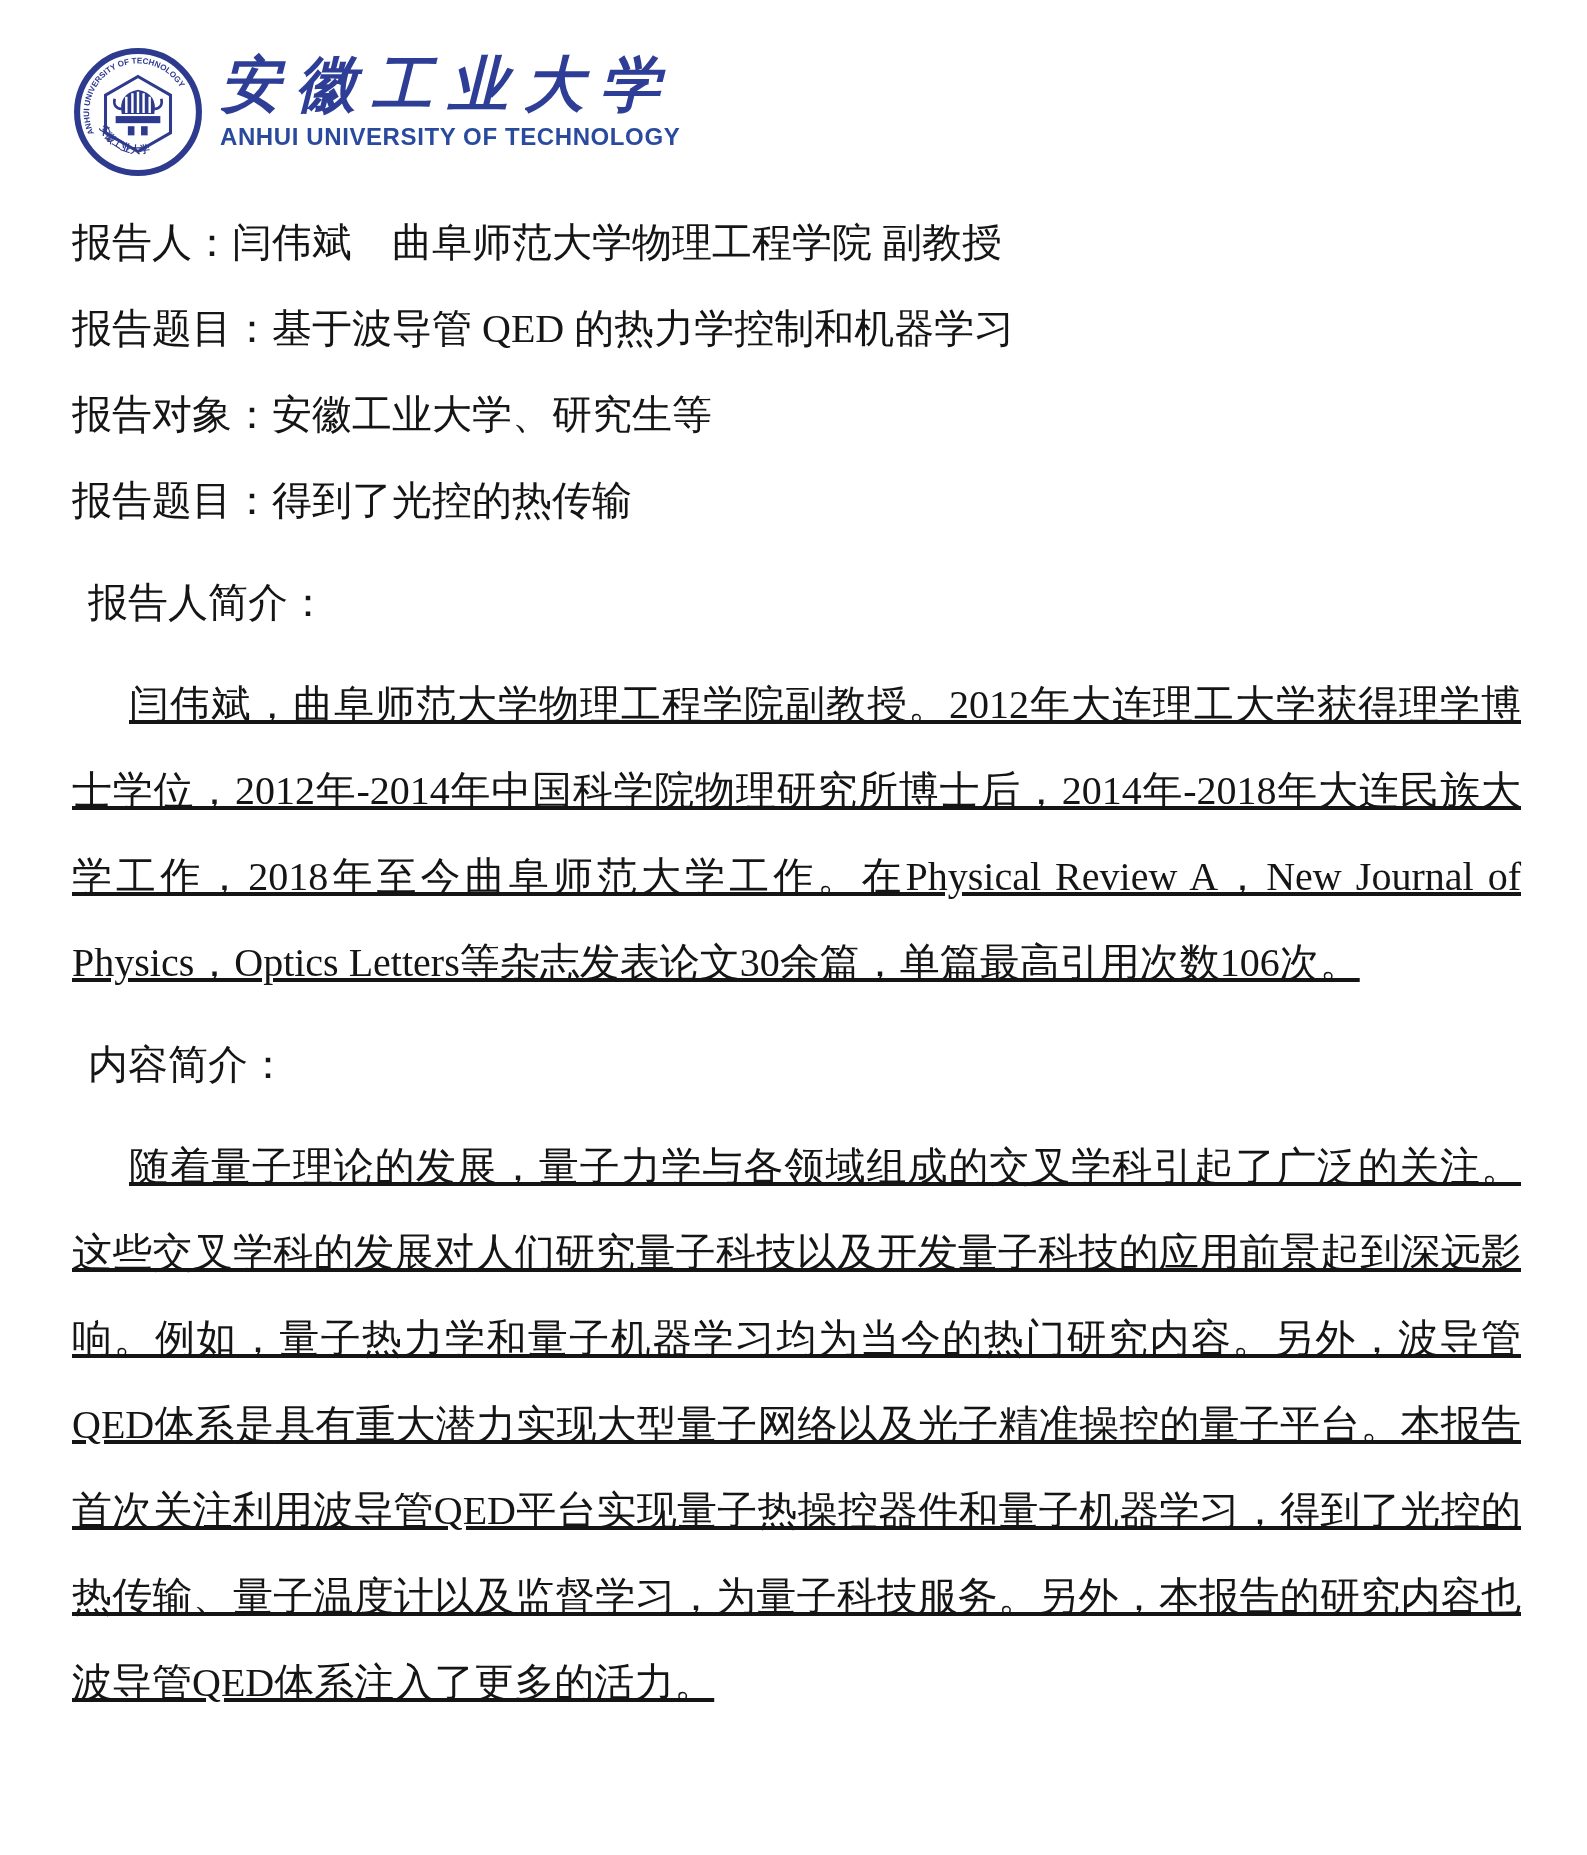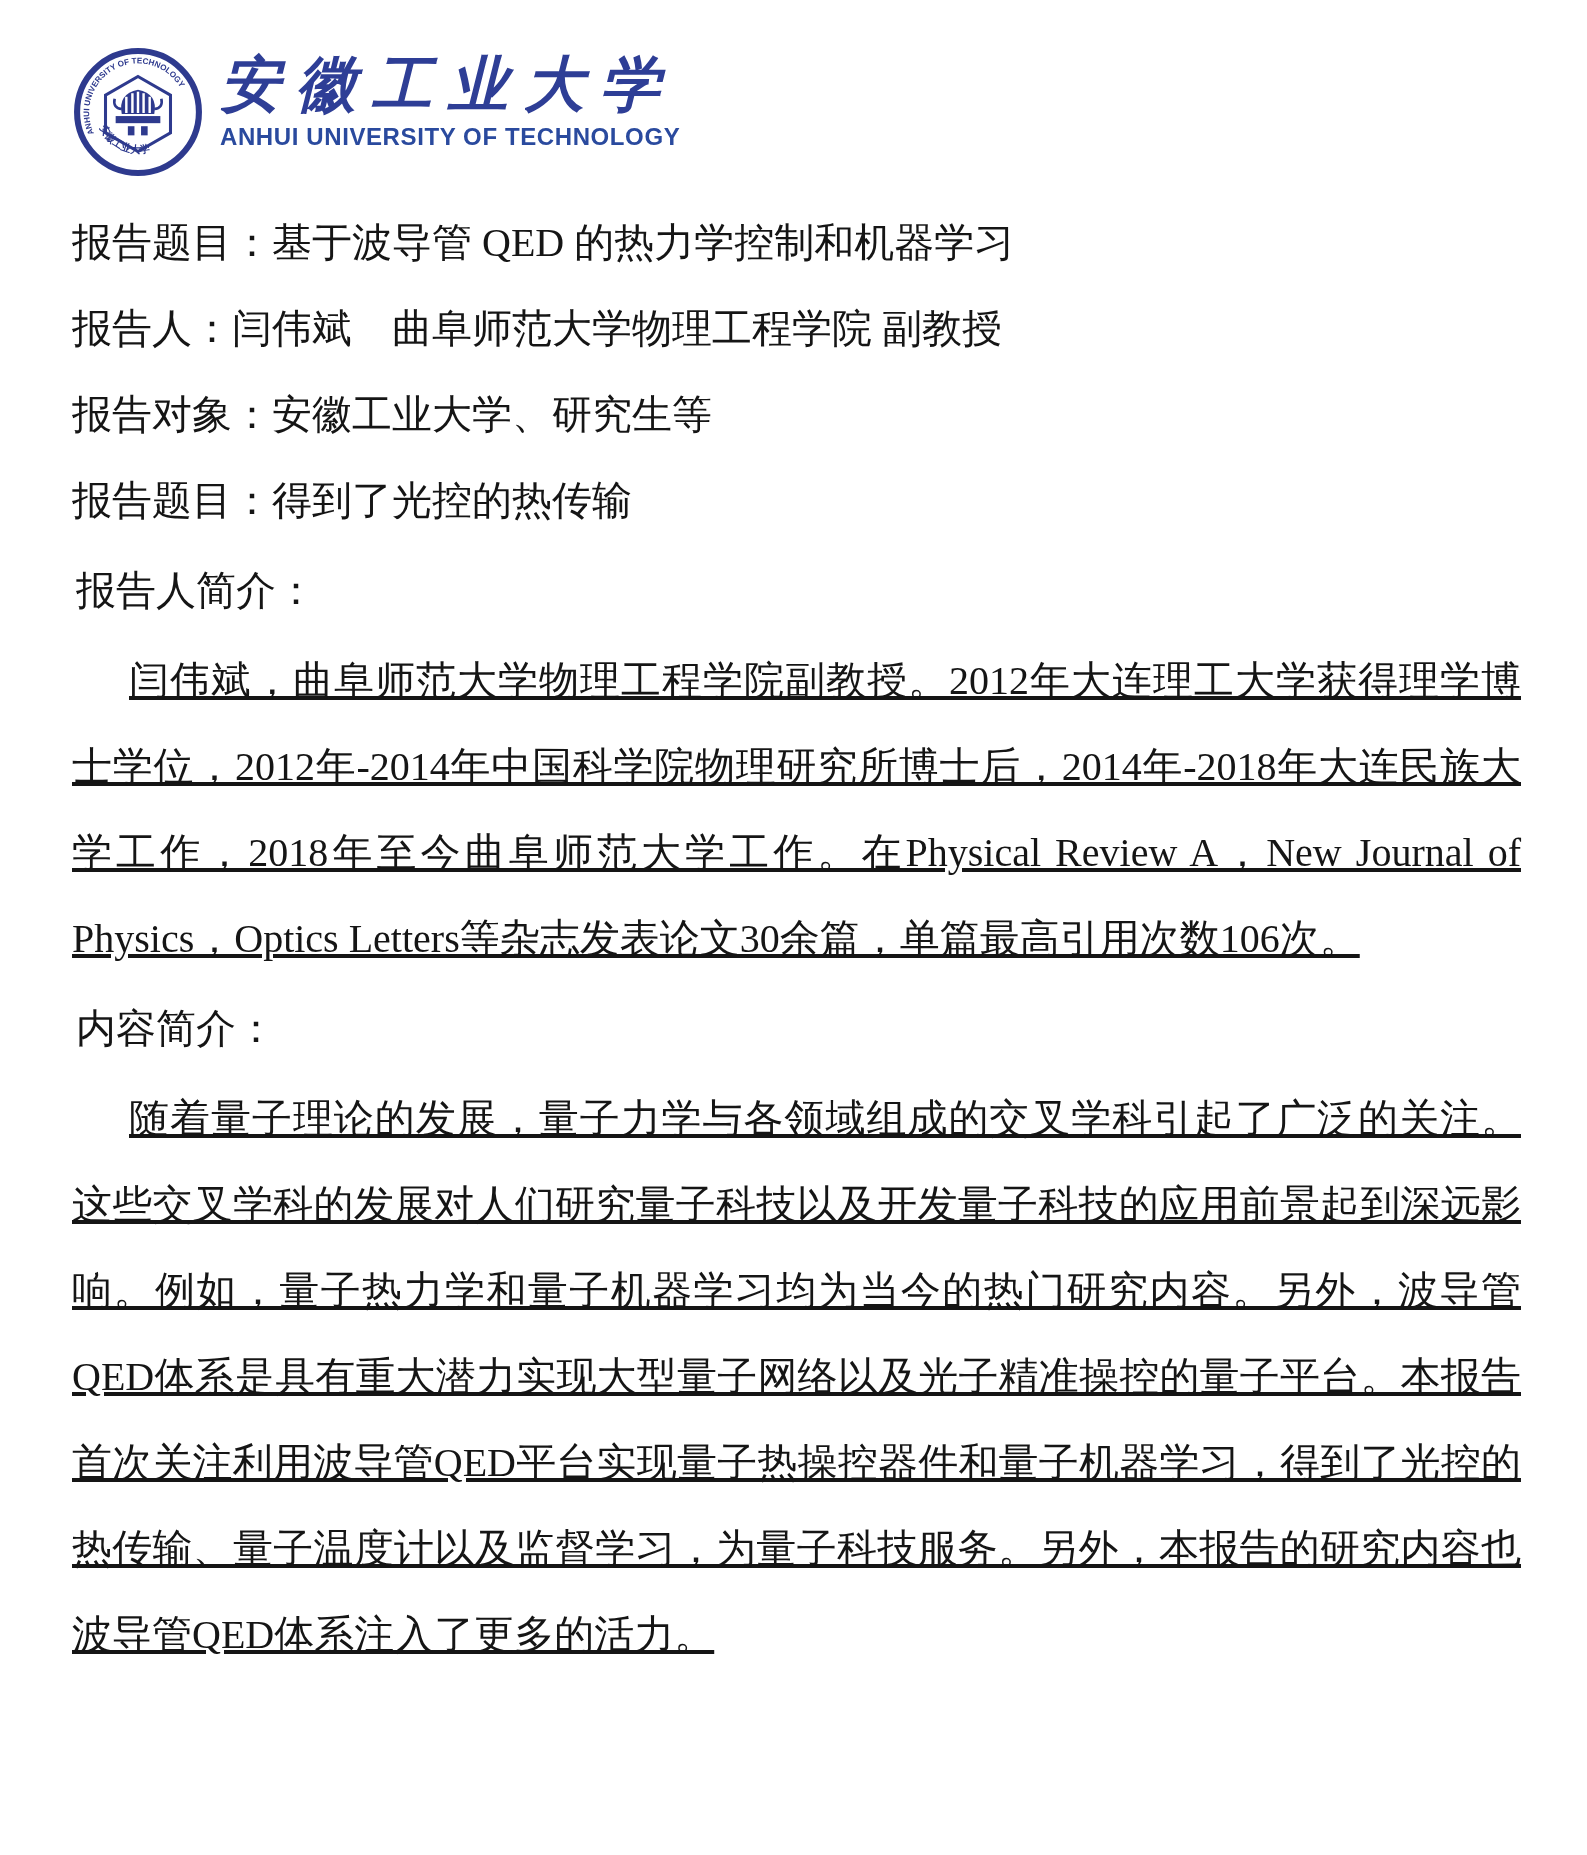--- a/index.html
+++ b/index.html
@@ -45,21 +45,21 @@
     white-space: nowrap;
   }
   
   .doc {
     font-size: 40px;
     line-height: 86px;
     text-align: justify;
     color: #151515;
   }
   .info-line { margin: 0; }
-  .section-heading { margin: 4px; }
+  .section-heading { margin: 16px; }
   .paragraph { margin: 0; text-indent: 57px; text-decoration: underline; }
 </style>
 </head>
 <body>
 
 <div class="page">
 
   <header class="logo-row">
     <svg class="seal-svg" viewBox="0 0 130 130" aria-hidden="true">
       <circle cx="65" cy="65" r="60" fill="#ffffff" stroke="#2e3a8e" stroke-width="6"></circle>
@@ -90,22 +90,22 @@
         <rect x="68" y="79" width="6.5" height="9" fill="#2e3a8e"></rect>
       </g>
     </svg>
     <div class="logo-names">
       <div class="logo-cn">安徽工业大学</div>
       <div class="logo-en">ANHUI UNIVERSITY OF TECHNOLOGY</div>
     </div>
   </header>
 
   <main class="doc">
+    <p class="info-line"><span>报告人：</span><span>闫伟斌　曲阜师范大学物理工程学院 副教授</span></p>
     <p class="info-line"><span>报告题目：</span><span>基于波导管 QED 的热力学控制和机器学习</span></p>
-    <p class="info-line"><span>报告人：</span><span>闫伟斌　曲阜师范大学物理工程学院 副教授</span></p>
     <p class="info-line"><span>报告对象：</span><span>安徽工业大学、研究生等</span></p>
     <p class="info-line"><span>报告题目：</span><span>得到了光控的热传输</span></p>
 
     <p class="section-heading">报告人简介：</p>
     <p class="paragraph">闫伟斌，曲阜师范大学物理工程学院副教授。2012年大连理工大学获得理学博士学位，2012年-2014年中国科学院物理研究所博士后，2014年-2018年大连民族大学工作，2018年至今曲阜师范大学工作。在Physical Review A，New Journal of Physics，Optics Letters等杂志发表论文30余篇，单篇最高引用次数106次。</p>
 
     <p class="section-heading">内容简介：</p>
     <p class="paragraph">随着量子理论的发展，量子力学与各领域组成的交叉学科引起了广泛的关注。这些交叉学科的发展对人们研究量子科技以及开发量子科技的应用前景起到深远影响。例如，量子热力学和量子机器学习均为当今的热门研究内容。另外，波导管QED体系是具有重大潜力实现大型量子网络以及光子精准操控的量子平台。本报告首次关注利用波导管QED平台实现量子热操控器件和量子机器学习，得到了光控的热传输、量子温度计以及监督学习，为量子科技服务。另外，本报告的研究内容也波导管QED体系注入了更多的活力。</p>
 
   </main>

